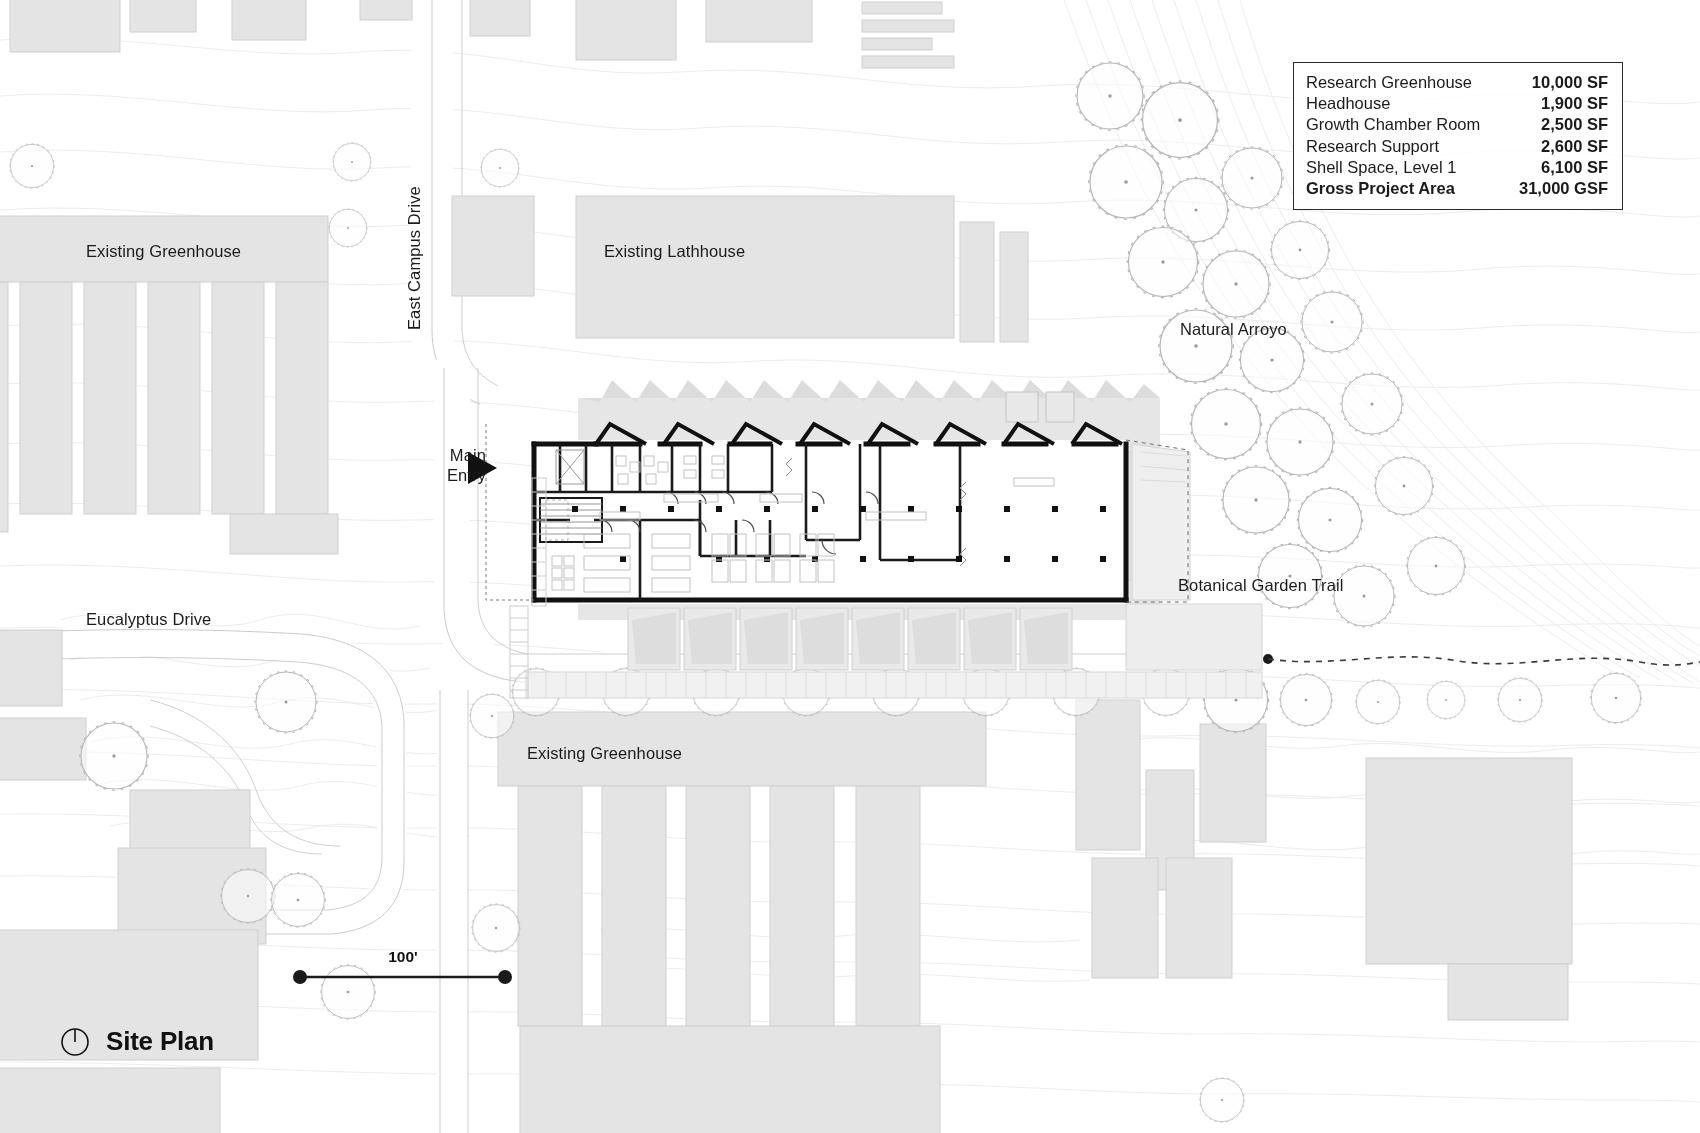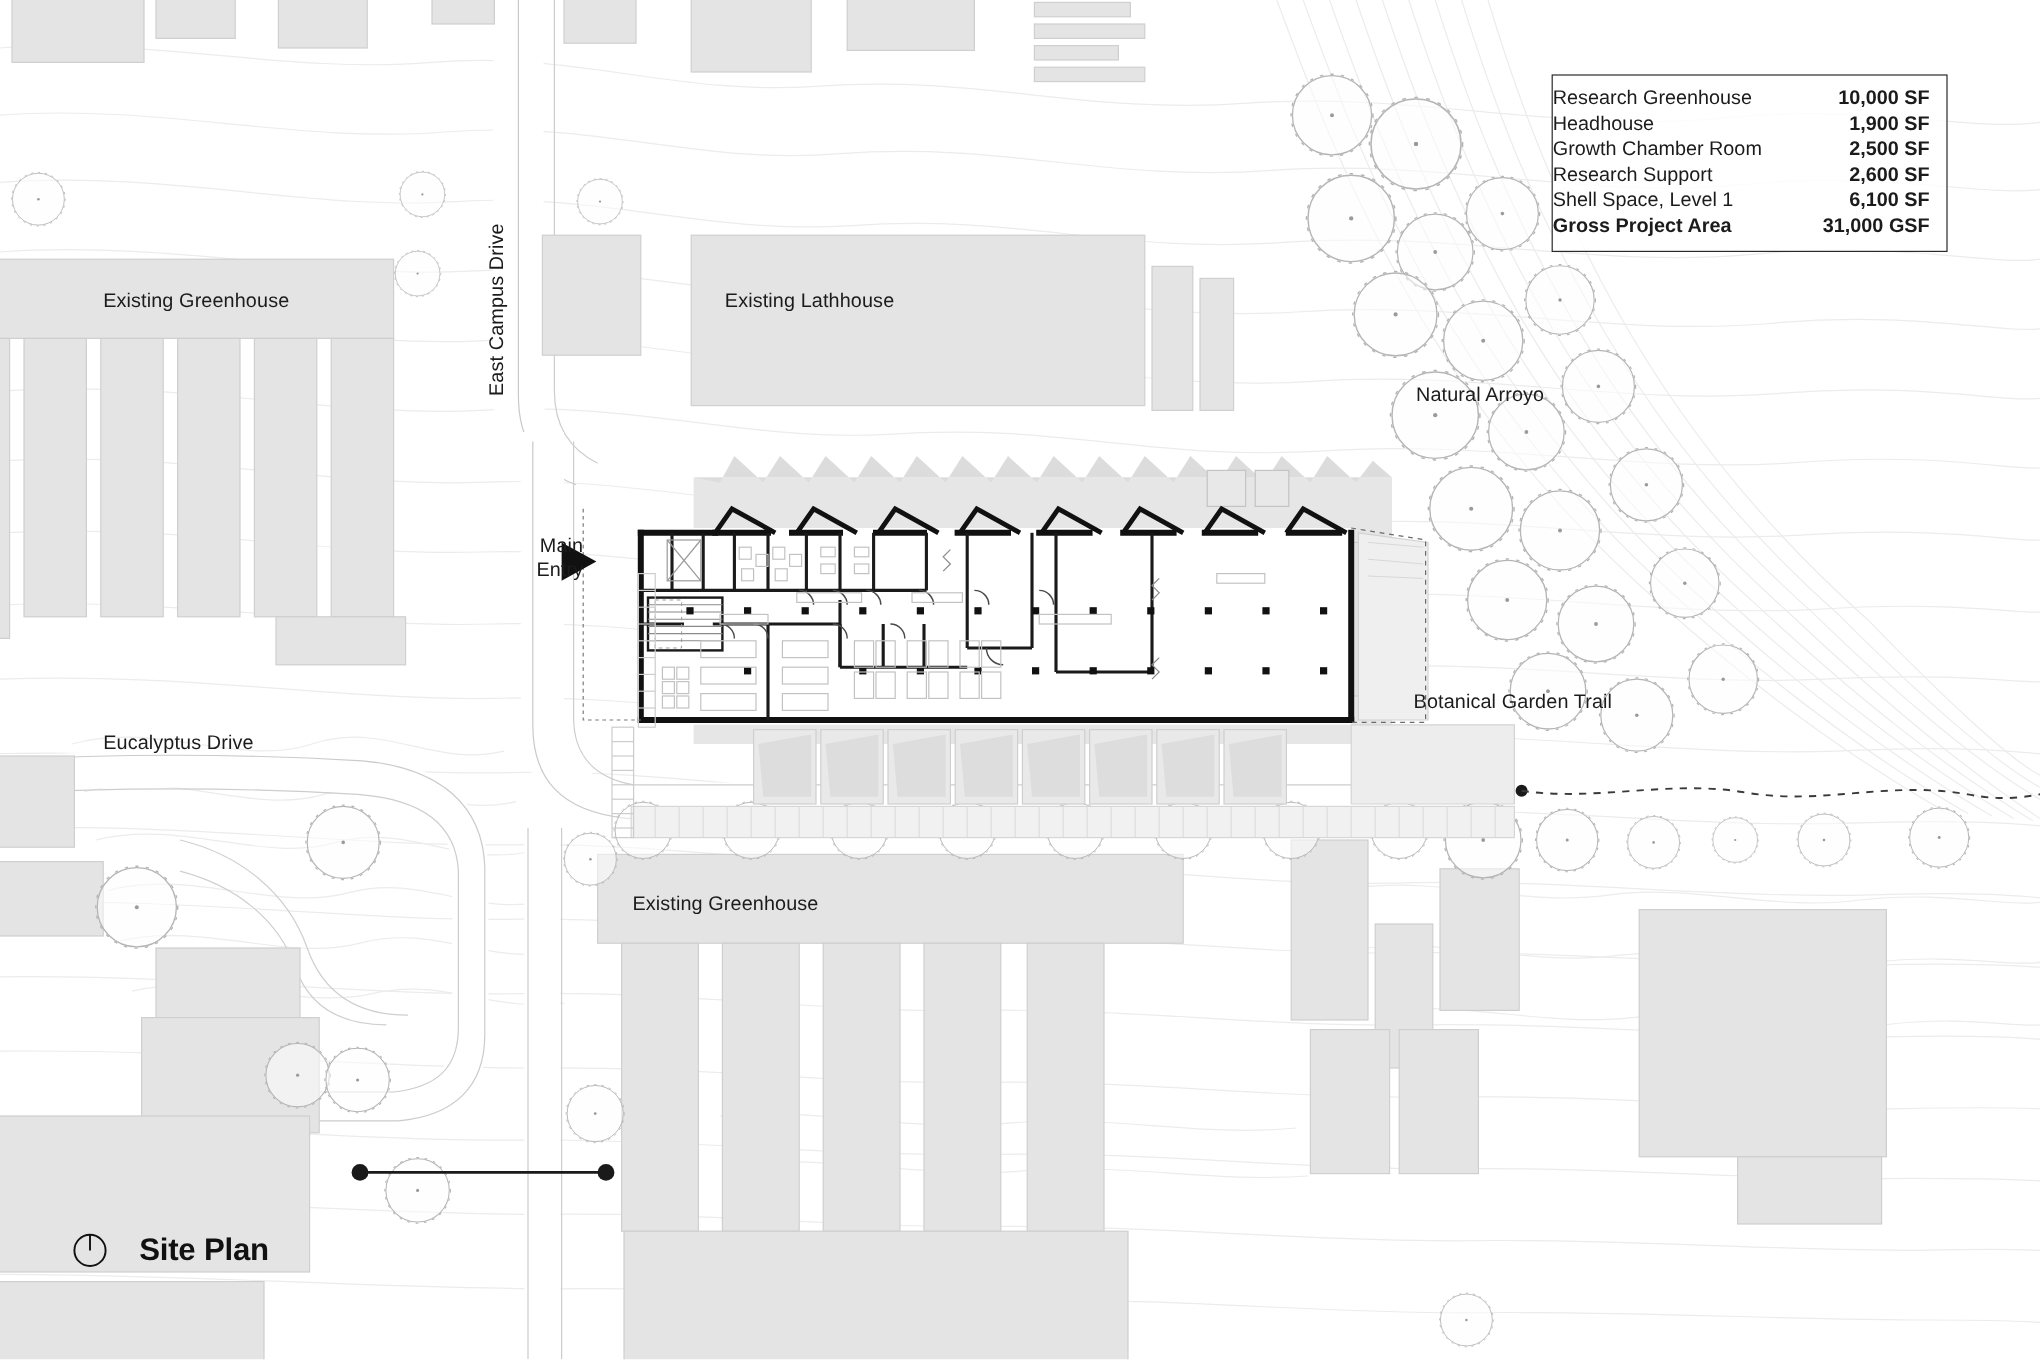--- a/index.html
+++ b/index.html
@@ -37,38 +37,38 @@
     width:64px;
   }
 
   
   #legend{
     position:absolute;
     left:1293px;top:62px;
     width:330px;
     background:rgba(255,255,255,.82);
     border:1.5px solid #2a2a2a;
-    padding:9px 14px 10px 0;
+    padding:9px 14px 10px 12px;
     box-sizing:border-box;
   }
   #legend table{border-collapse:collapse;width:100%;}
   #legend td{
     font-size:16.5px;
     color:#1b1b1b;
     padding:1.1px 0;
     white-space:nowrap;
   }
   #legend td.v{text-align:right;font-weight:bold;}
   #legend tr.total td{font-weight:bold;}
 
   
   #titleblock{
     position:absolute;
     left:60px;top:1026px;
-    display:flex;align-items:center;gap:26px;
+    display:flex;align-items:center;gap:16px;
   }
   #north-icon{width:30px;height:30px;flex:0 0 auto;}
   #title-text{
     font-size:26px;font-weight:bold;color:#111;
     letter-spacing:-.2px;
   }
 
   
   #scalebar{position:absolute;left:288px;top:948px;width:230px;height:46px;}
   #scale-label{
@@ -638,14 +638,17 @@
   </div>
 
   <div id="titleblock">
     <svg id="north-icon" viewBox="0 0 30 30">
       <circle cx="15" cy="15" r="13" fill="none" stroke="#111" stroke-width="1.6"></circle>
       <line x1="15" y1="2" x2="15" y2="15" stroke="#111" stroke-width="1.6"></line>
     </svg>
     <div id="title-text">Site Plan</div>
   </div>
 
+  <div id="scalebar">
+    <div id="scale-label">100'</div>
+  </div>
 
 </div>
 
 </body></html>

